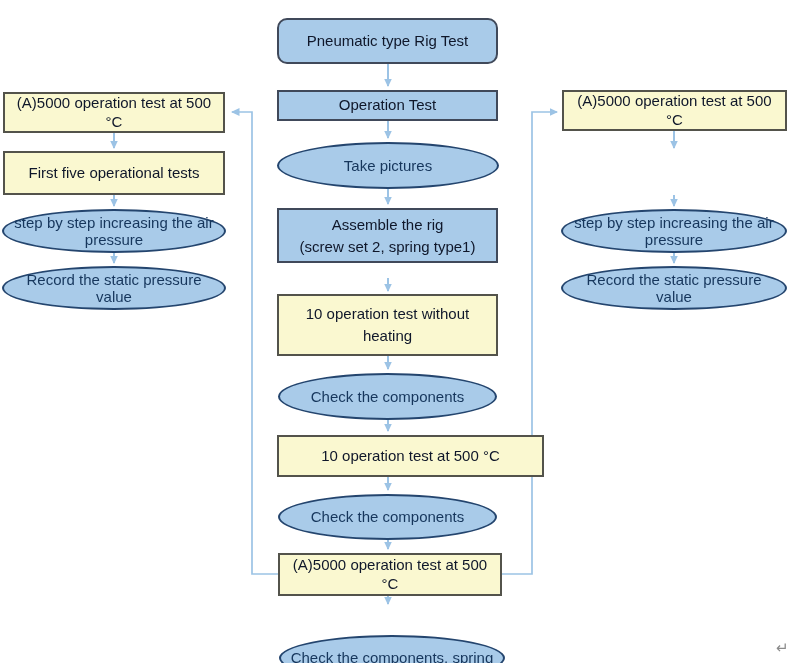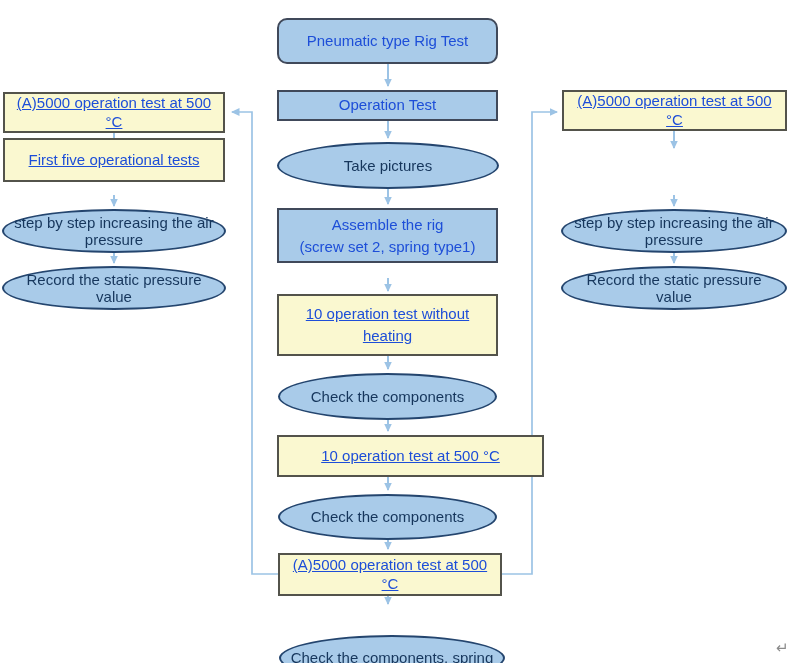--- a/index.html
+++ b/index.html
@@ -24,36 +24,35 @@
   .node {
     position: absolute;
     display: flex;
     align-items: center;
     justify-content: center;
     text-align: center;
     box-sizing: border-box;
     white-space: pre-line;
     line-height: 1.25;
     font-size: 15px;
-    color: #1d4ed8;
+    color: #0f172a;
     padding: 2px 6px;
   }
   .rect-blue {
     background: #a9cbe9;
     border: 2px solid #40495a;
   }
   .rect-rounded {
     background: #a9cbe9;
     border: 2px solid #40495a;
     border-radius: 10px;
   }
   .rect-yellow {
     background: #faf8d0;
     border: 2px solid #53534b;
-    text-decoration: underline;
   }
   .ellipse {
     background: #a9cbe9;
     border: 2px solid #24456e;
     border-radius: 50%;
     color: #16365c;
     line-height: 1.15;
   }
   .return-mark {
     position: absolute;
@@ -113,21 +112,21 @@
   <div class="node rect-yellow" style="left:277px; top:435px; width:267px; height:42px;">10 operation test at 500 °C</div>
 
   <div class="node ellipse" style="left:278px; top:494px; width:219px; height:46px;">Check the components</div>
 
   <div class="node rect-yellow" style="left:278px; top:553px; width:224px; height:43px;">(A)5000 operation test at 500 °C</div>
 
   <div class="node ellipse" style="left:279px; top:635px; width:226px; height:46px;">Check the components, spring</div>
 
   <div class="node rect-yellow" style="left:3px; top:92px; width:222px; height:41px;">(A)5000 operation test at 500 °C</div>
 
-  <div class="node rect-yellow" style="left:3px; top:138px; width:222px; height:44px;">First five operational tests</div>
+  <div class="node rect-yellow" style="left:3px; top:151px; width:222px; height:44px;">First five operational tests</div>
 
   <div class="node ellipse" style="left:2px; top:209px; width:224px; height:44px;">step by step increasing the air
 pressure</div>
 
   <div class="node ellipse" style="left:2px; top:266px; width:224px; height:44px;">Record the static pressure value</div>
 
   <div class="node rect-yellow" style="left:562px; top:90px; width:225px; height:41px;">(A)5000 operation test at 500 °C</div>
 
 
   <div class="node ellipse" style="left:561px; top:209px; width:226px; height:44px;">step by step increasing the air

